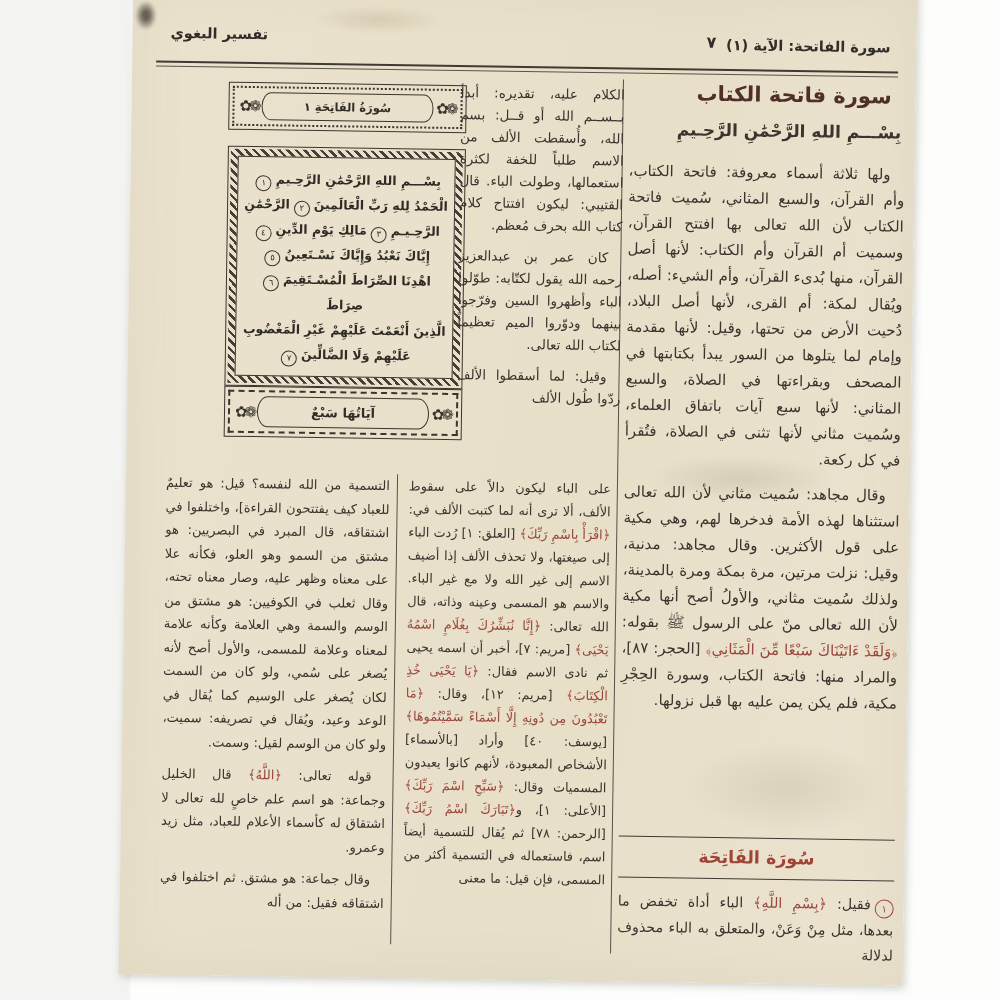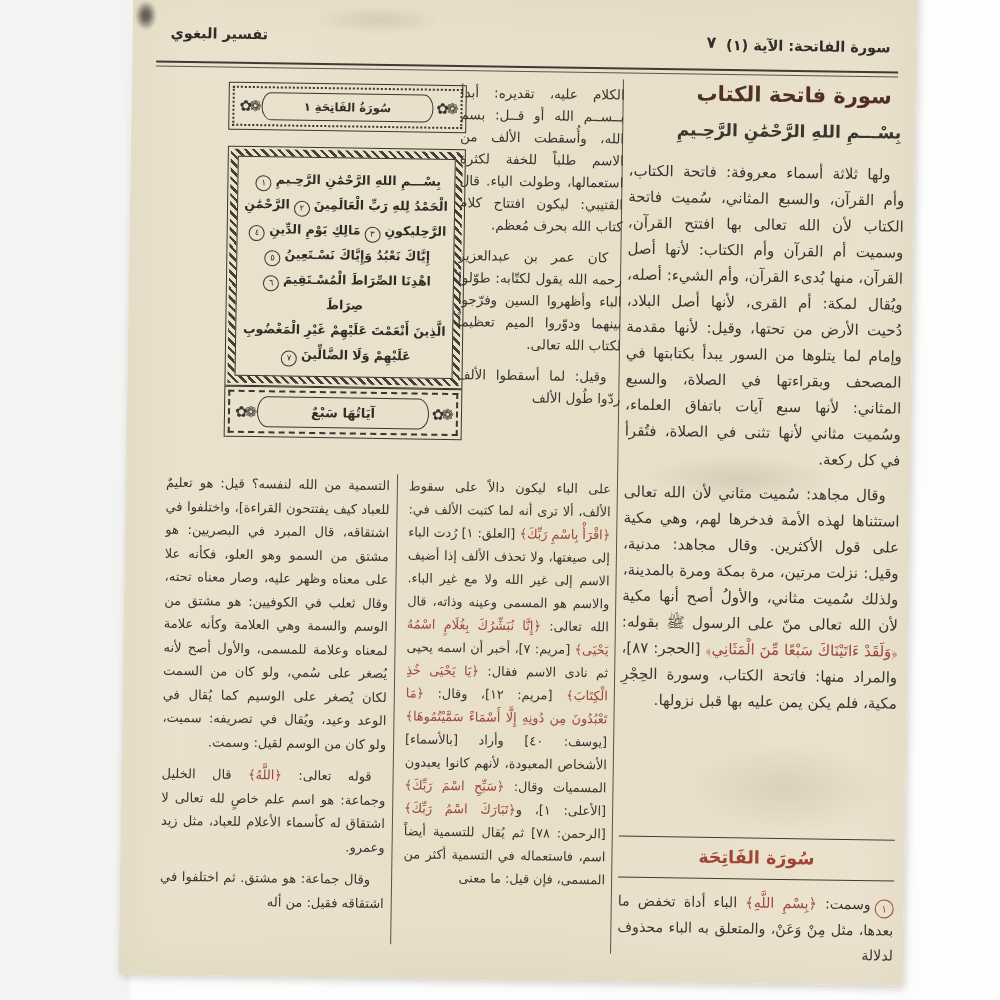--- a/index.html
+++ b/index.html
@@ -85,21 +85,21 @@
       <div class="frameB">
         <div class="bandB">
           <div class="innerB">
             <div>
               <span>بِسْـــمِ اللهِ الرَّحْمَٰنِ الرَّحِـيمِ</span><span class="vnum">١</span>
             </div>
             <div>
               <span>الْحَمْدُ لِلهِ رَبِّ الْعَالَمِينَ</span><span class="vnum">٢</span><span>الرَّحْمَٰنِ</span>
             </div>
             <div>
-              <span>الرَّحِليكونِ</span><span class="vnum">٣</span><span>مَالِكِ يَوْمِ الدِّينِ</span><span class="vnum">٤</span>
+              <span>الرَّحِـيـمِ</span><span class="vnum">٣</span><span>مَالِكِ يَوْمِ الدِّينِ</span><span class="vnum">٤</span>
             </div>
             <div>
               <span>إِيَّاكَ نَعْبُدُ وَإِيَّاكَ نَسْـتَعِينُ</span><span class="vnum">٥</span>
             </div>
             <div>
               <span>اهْدِنَا الصِّرَاطَ الْمُسْـتَقِيمَ</span><span class="vnum">٦</span><span>صِرَاطَ</span>
             </div>
             <div>
               <span>الَّذِينَ أَنْعَمْتَ عَلَيْهِمْ غَيْرِ الْمَغْضُوبِ</span>
             </div>
@@ -129,21 +129,21 @@
       <div class="rc-title">سورة فاتحة الكتاب</div>
       <div class="rc-basmala">بِسْـــمِ اللهِ الرَّحْمَٰنِ الرَّحِـيمِ</div>
       <p>ولها ثلاثة أسماء معروفة: فاتحة الكتاب، وأم القرآن، والسبع المثاني، سُميت فاتحة الكتاب لأن الله تعالى بها افتتح القرآن، وسميت أم القرآن وأم الكتاب: لأنها أصل القرآن، منها بُدىء القرآن، وأم الشيء: أصله، ويُقال لمكة: أم القرى، لأنها أصل البلاد، دُحيت الأرض من تحتها، وقيل: لأنها مقدمة وإمام لما يتلوها من السور يبدأ بكتابتها في المصحف وبقراءتها في الصلاة، والسبع المثاني: لأنها سبع آيات باتفاق العلماء، وسُميت مثاني لأنها تثنى في الصلاة، فتُقرأ في كل ركعة.</p>
       <p><span>وقال مجاهد: سُميت مثاني لأن الله تعالى استثناها لهذه الأمة فدخرها لهم، وهي مكية على قول الأكثرين. وقال مجاهد: مدنية، وقيل: نزلت مرتين، مرة بمكة ومرة بالمدينة، ولذلك سُميت مثاني، والأولُ أصح أنها مكية لأن الله تعالى منّ على الرسول ﷺ بقوله: </span><span class="q">﴿وَلَقَدْ ءَاتَيْنَاكَ سَبْعًا مِّنَ الْمَثَانِي﴾</span><span> [الحجر: ٨٧]، والمراد منها: فاتحة الكتاب، وسورة الحِجْرِ مكية، فلم يكن يمن عليه بها قبل نزولها.</span></p>
 
       <div class="fatiha-sec">
         <div class="sec-rule"></div>
         <div class="sec-head">سُورَة الفَاتِحَة</div>
         <div class="sec-rule"></div>
         <div class="sec-body">
-          <span class="fnum">١</span><span>وسمت: </span><span class="q">﴿بِسْمِ اللَّهِ﴾</span><span> الباء أداة تخفض ما بعدها، مثل مِنْ وَعَنْ، والمتعلق به الباء محذوف لدلالة</span>
+          <span class="fnum">١</span><span>فقيل: </span><span class="q">﴿بِسْمِ اللَّهِ﴾</span><span> الباء أداة تخفض ما بعدها، مثل مِنْ وَعَنْ، والمتعلق به الباء محذوف لدلالة</span>
         </div>
       </div>
     </div>
 
     <div class="col col-mid-bottom">
       <p class="cont"><span>على الباء ليكون دالاً على سقوط الألف، ألا ترى أنه لما كتبت الألف في: </span><span class="q">﴿اقْرَأْ بِاسْمِ رَبِّكَ﴾</span><span> [العلق: ١] رُدت الباء إلى صيغتها، ولا تحذف الألف إذا أضيف الاسم إلى غير الله ولا مع غير الباء. والاسم هو المسمى وعينه وذاته، قال الله تعالى: </span><span class="q">﴿إِنَّا نُبَشِّرُكَ بِغُلَامٍ اسْمُهُ يَحْيَى﴾</span><span> [مريم: ٧]، أخبر أن اسمه يحيى ثم نادى الاسم فقال: </span><span class="q">﴿يَا يَحْيَى خُذِ الْكِتَابَ﴾</span><span> [مريم: ١٢]، وقال: </span><span class="q">﴿مَا تَعْبُدُونَ مِن دُونِهِ إِلَّا أَسْمَاءً سَمَّيْتُمُوهَا﴾</span><span> [يوسف: ٤٠] وأراد [بالأسماء] الأشخاص المعبودة، لأنهم كانوا يعبدون المسميات وقال: </span><span class="q">﴿سَبِّحِ اسْمَ رَبِّكَ﴾</span><span> [الأعلى: ١]، و</span><span class="q">﴿تَبَارَكَ اسْمُ رَبِّكَ﴾</span><span> [الرحمن: ٧٨] ثم يُقال للتسمية أيضاً اسم، فاستعماله في التسمية أكثر من المسمى، فإن قيل: ما معنى</span></p>
     </div>
 
     <div class="col col-left">
       <p class="cont">التسمية من الله لنفسه؟ قيل: هو تعليمٌ للعباد كيف يفتتحون القراءة]، واختلفوا في اشتقاقه، قال المبرد في البصريين: هو مشتق من السمو وهو العلو، فكأنه علا على معناه وظهر عليه، وصار معناه تحته، وقال ثعلب في الكوفيين: هو مشتق من الوسم والسمة وهي العلامة وكأنه علامة لمعناه وعلامة للمسمى، والأول أصح لأنه يُصغر على سُمي، ولو كان من السمت لكان يُصغر على الوسيم كما يُقال في الوعد وعيد، ويُقال في تصريفه: سميت، ولو كان من الوسم لقيل: وسمت.</p>

